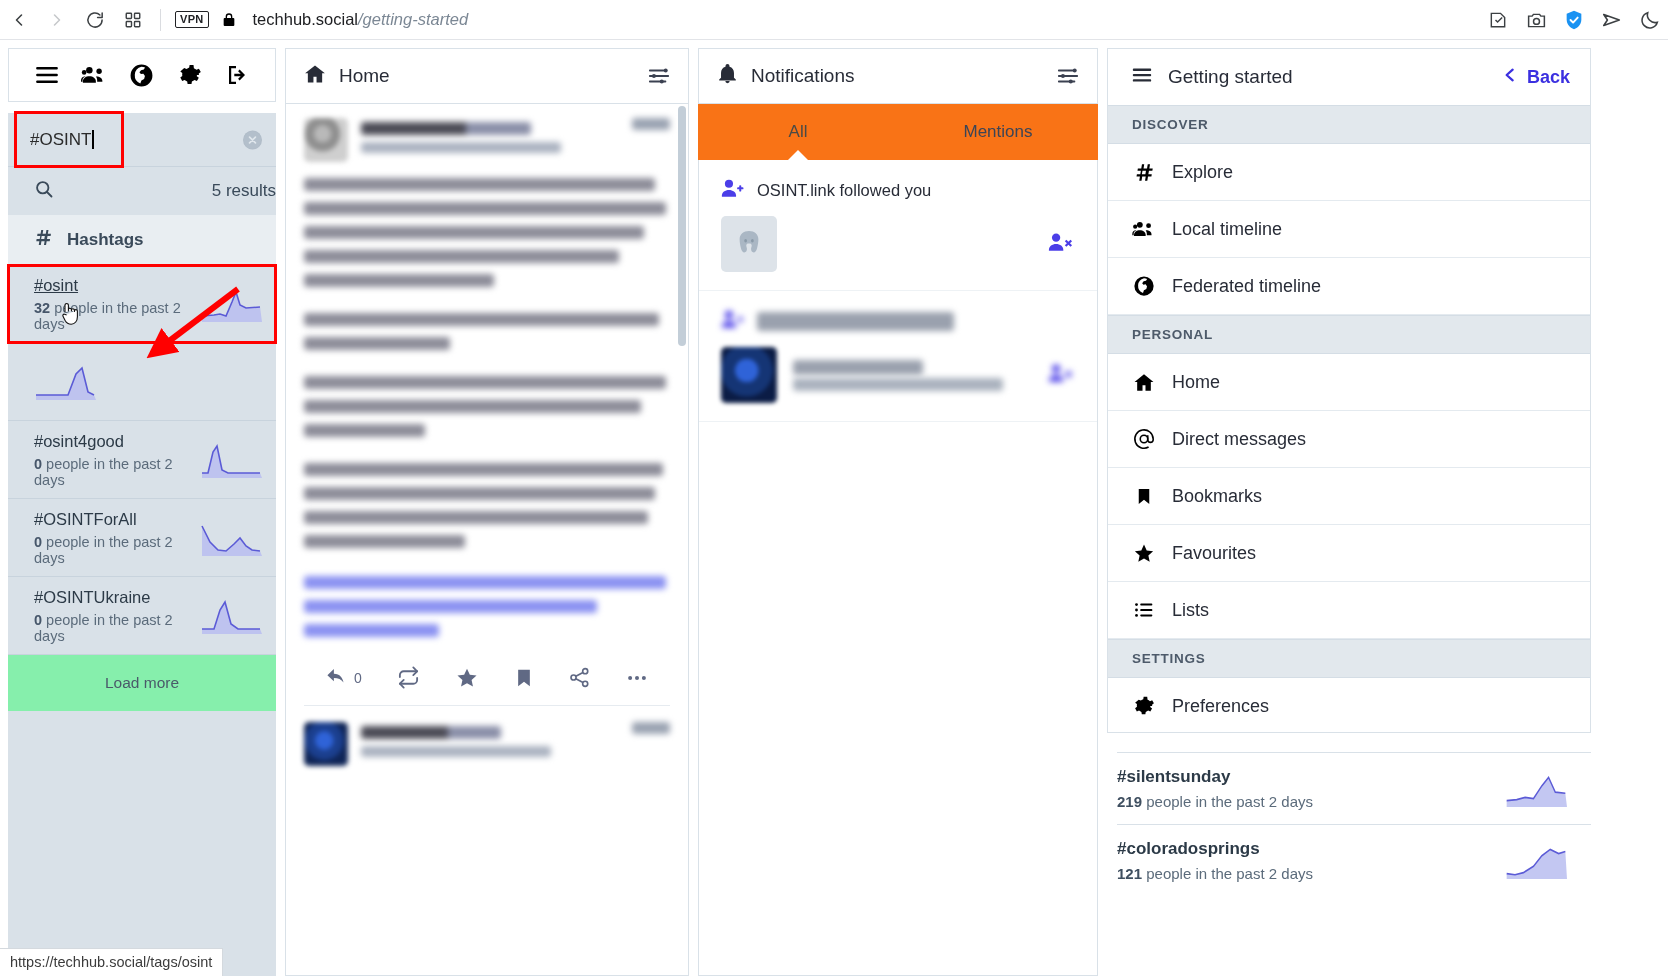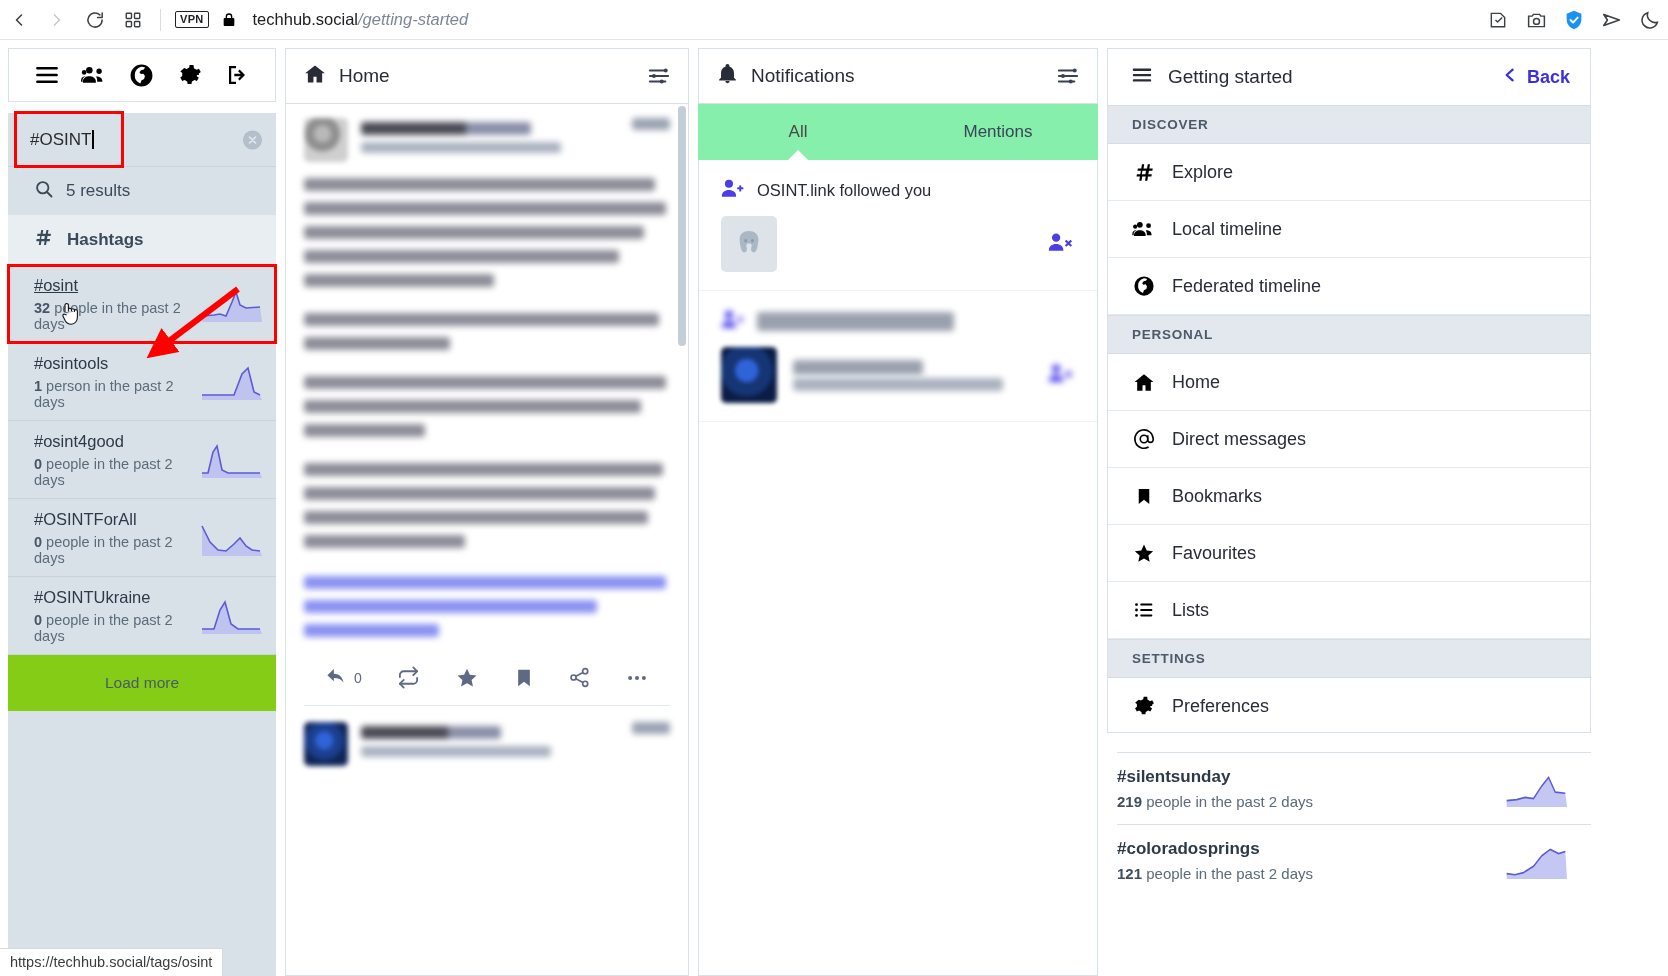--- a/index.html
+++ b/index.html
@@ -96,20 +96,21 @@
     display:flex; align-items:center; justify-content:center;
     font-size:14px; line-height:1;
   }
 
   #results-header {
     height: 49px; background:#d9e1e8;
     border-top: 1px solid #c8d3dd;
     display:flex; align-items:center; gap:12px; padding-left: 26px;
     font-size: 17px; color:#3a4a5a; font-weight: 500;
     flex: 0 0 auto;
+    justify-content: space-between;
   }
   #hashtags-header {
     height: 50px; background:#e9eef2;
     display:flex; align-items:center; gap:14px; padding-left: 26px;
     font-size: 17px; color:#3a4a5a; font-weight: 600;
     flex: 0 0 auto;
   }
   #hashtag-list { background:#d9e1e8; flex: 0 0 auto; }
   .hashtag-row {
     height: 78px;
@@ -121,21 +122,21 @@
   .hashtag-row.selected {
     outline: 3px solid #ff0000; outline-offset: -2px;
   }
   .ht-name { font-size:16.5px; color:#2c3a47; margin-bottom:5px; }
   .ht-name.link { text-decoration: underline; }
   .ht-count { font-size:14.5px; color:#5b6b7b; }
   .ht-count b { font-weight:700; color:#46566a; }
   .spark { width:62px; height:36px; flex:0 0 auto; }
 
   #load-more {
-    height: 56px; background:#84cc16;
+    height: 56px; background:#86efac;
     display:flex; align-items:center; justify-content:center;
     font-size:15.5px; color:#4a5a6a;
     flex: 0 0 auto;
   }
   #col-nav-filler { flex:1 1 auto; background:#d9e1e8; }
 
   
   #cursor-hand {
     position:absolute; left:52px; top:36px; width:20px; height:26px; z-index:6;
   }
@@ -180,21 +181,21 @@
   .post-actions {
     display:flex; align-items:center; justify-content:space-between;
     padding: 18px 22px 16px 22px; color:#606984;
   }
   .post-actions .act { display:flex; align-items:center; gap:7px; font-size:14px; }
   .post-divider { border-top:1px solid #e6ebf0; }
 
   
   #col-notif { width: 400px; display:flex; flex-direction:column;border-radius:8px; }
   #notif-tabs {
-    height: 56px; background:#86efac; display:flex; flex:0 0 auto;
+    height: 56px; background:#f97316; display:flex; flex:0 0 auto;
     position:relative;
   }
   .notif-tab {
     flex:1; display:flex; align-items:center; justify-content:center;
     font-size:17px; color:#3c4556;
   }
   .notif-tab.active { color:#4a4a45; position:relative; }
   .tab-caret {
     position:absolute; bottom:-1px; left:50%; transform:translateX(-50%);
     width:0;height:0;border-left:11px solid transparent;border-right:11px solid transparent;
@@ -420,24 +421,20 @@
           </div>
           <svg class="spark" viewBox="0 0 62 36" preserveAspectRatio="none">
             <path d="M2,30 L14,29 L20,28 L26,30 L32,16 L36,6 L40,19 L46,22 L60,21 L62,36 L2,36 Z" fill="#b9bdf0" opacity="0.85"></path>
             <path d="M2,30 L14,29 L20,28 L26,30 L32,16 L36,6 L40,19 L46,22 L60,21" fill="none" stroke="#5b5bd6" stroke-width="1.6"></path>
           </svg>
           <div id="cursor-hand"><svg viewBox="0 0 20 26" width="20" height="26">
               <path d="M5 11V4.2a1.7 1.7 0 1 1 3.4 0V10m0-1.2a1.5 1.5 0 1 1 3 0v1.4m0-.9a1.5 1.5 0 1 1 3 0v1.6m0-.8a1.5 1.5 0 0 1 3 0v5.6c0 4.2-2.4 7.5-6.2 7.5-3.6 0-5-1.8-6.2-4L3 15.2c-.6-1.2.5-2.4 1.6-1.9L6.6 14" fill="#fff" stroke="#111" stroke-width="1.1" stroke-linejoin="round"></path>
             </svg></div>
         </div>
         <div class="hashtag-row">
-          <div>
-            <div class="ht-name">#osintools</div>
-            <div class="ht-count"><b>1</b><span> person in the past 2 days</span></div>
-          </div>
           <svg class="spark" viewBox="0 0 62 36" preserveAspectRatio="none">
             <path d="M2,31 L34,31 L42,10 L48,4 L54,28 L60,31 L62,36 L2,36 Z" fill="#b9bdf0" opacity="0.85"></path>
             <path d="M2,31 L34,31 L42,10 L48,4 L54,28 L60,31" fill="none" stroke="#5b5bd6" stroke-width="1.6"></path>
           </svg>
         </div>
         <div class="hashtag-row">
           <div>
             <div class="ht-name">#osint4good</div>
             <div class="ht-count"><b>0</b><span> people in the past 2 days</span></div>
           </div>

